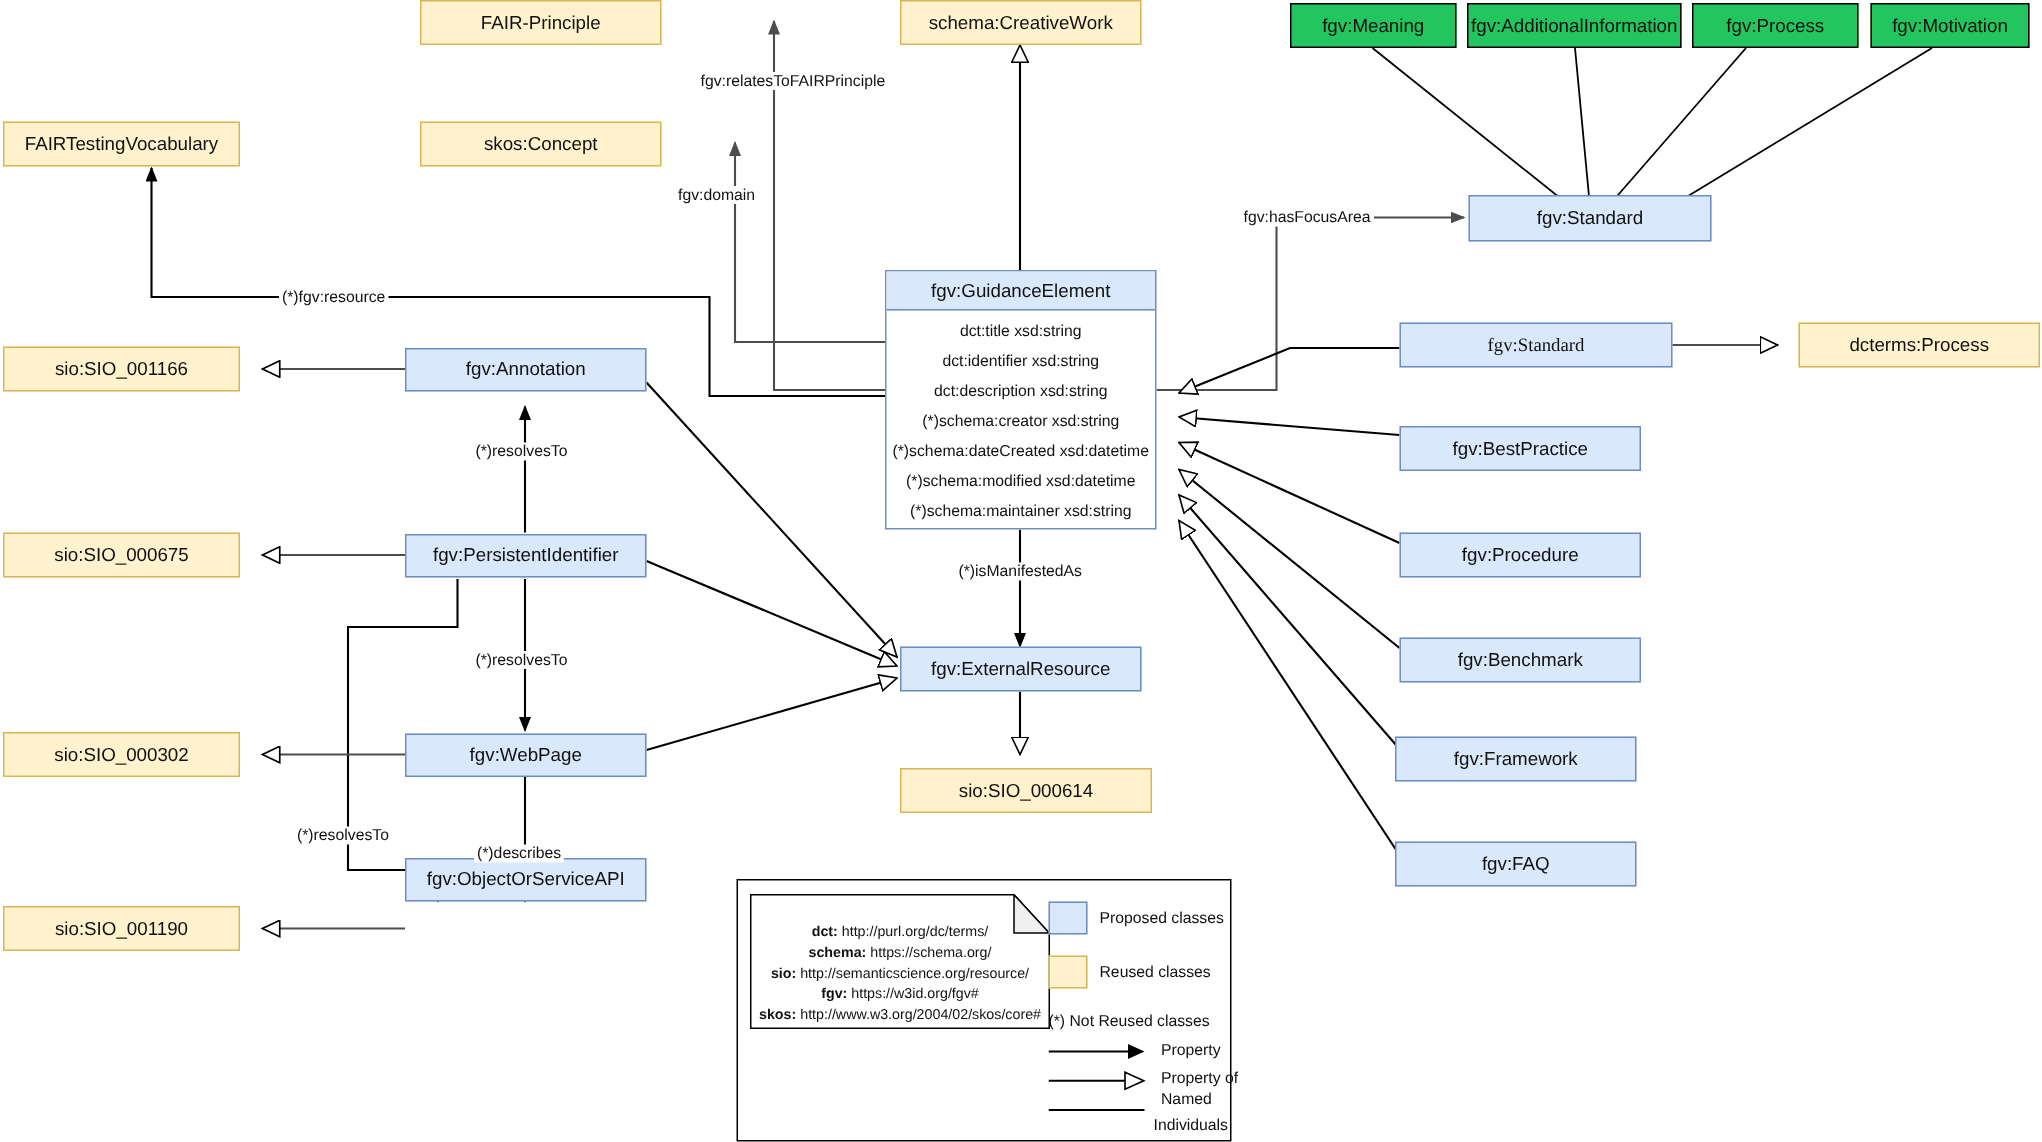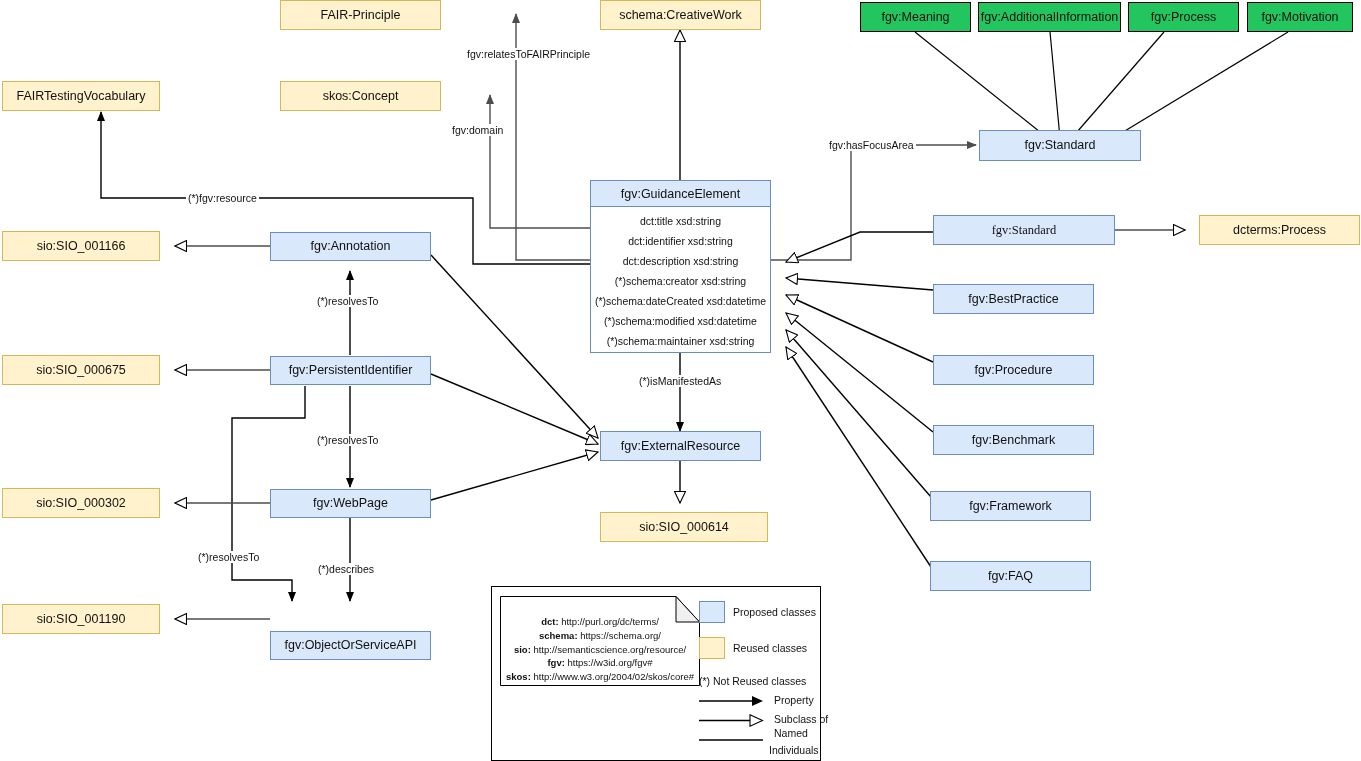--- a/index.html
+++ b/index.html
@@ -184,21 +184,21 @@
     <span>sio:SIO_000614</span>
   </div>
 
   <div class="node proposed" style="left:930px;top:561px;width:161px;height:30px;">
     <span>fgv:FAQ</span>
   </div>
 
   <div class="node reused" style="left:2px;top:604px;width:158px;height:30px;">
     <span>sio:SIO_001190</span>
   </div>
-  <div class="node proposed" style="left:270px;top:631px;width:161px;height:29px;">
+  <div class="node proposed" style="left:270px;top:572px;width:161px;height:29px;">
     <span>fgv:ObjectOrServiceAPI</span>
   </div>
 
   <div class="edgelabel" style="left:465px;top:48px;">fgv:relatesToFAIRPrinciple</div>
   <div class="edgelabel" style="left:450px;top:124px;">fgv:domain</div>
   <div class="edgelabel" style="left:827px;top:139px;">fgv:hasFocusArea</div>
   <div class="edgelabel" style="left:186px;top:192px;">(*)fgv:resource</div>
   <div class="edgelabel" style="left:315px;top:295px;">(*)resolvesTo</div>
   <div class="edgelabel" style="left:315px;top:434px;">(*)resolvesTo</div>
   <div class="edgelabel" style="left:196px;top:551px;">(*)resolvesTo</div>
@@ -230,21 +230,21 @@
     <svg style="position:absolute;left:207px;top:108px;" width="65" height="12" viewBox="0 0 65 12">
       <line x1="0" y1="6" x2="53" y2="6" stroke="#000000" stroke-width="1.4"></line>
       <path d="M53,1 L64,6 L53,11 z" fill="#000000"></path>
     </svg>
     <div class="legitem" style="left:282px;top:107px;">Property</div>
 
     <svg style="position:absolute;left:207px;top:127px;" width="65" height="13" viewBox="0 0 65 13">
       <line x1="0" y1="6.5" x2="51" y2="6.5" stroke="#000000" stroke-width="1.4"></line>
       <path d="M51,0.8 L63.5,6.5 L51,12.2 z" fill="#ffffff" stroke="#000000" stroke-width="1.1"></path>
     </svg>
-    <div class="legitem" style="left:282px;top:126px;">Subclass of</div>
+    <div class="legitem" style="left:282px;top:126px;">Property of</div>
 
     <svg style="position:absolute;left:207px;top:150px;" width="65" height="6" viewBox="0 0 65 6">
       <line x1="0" y1="3" x2="64" y2="3" stroke="#000000" stroke-width="1.4"></line>
     </svg>
     <div class="legitem" style="left:282px;top:140px;">Named</div>
     <div class="legitem" style="left:277px;top:157px;">Individuals</div>
   </div>
 
 </div>
 

